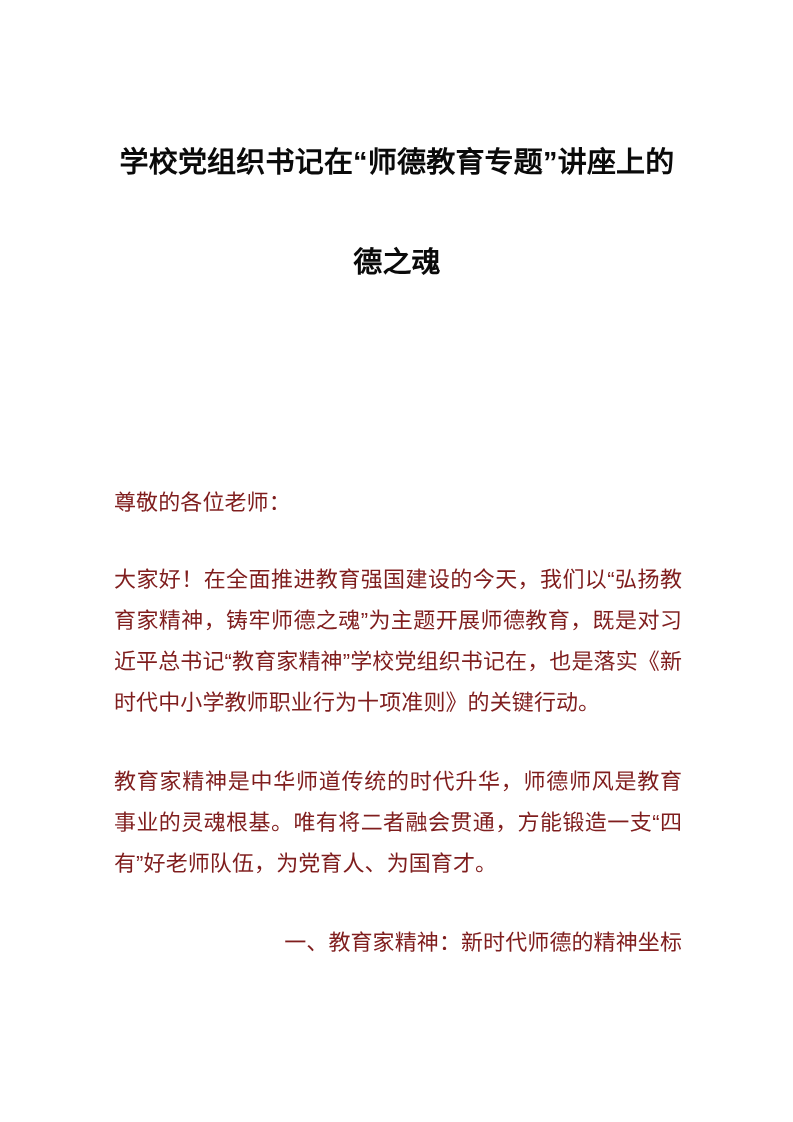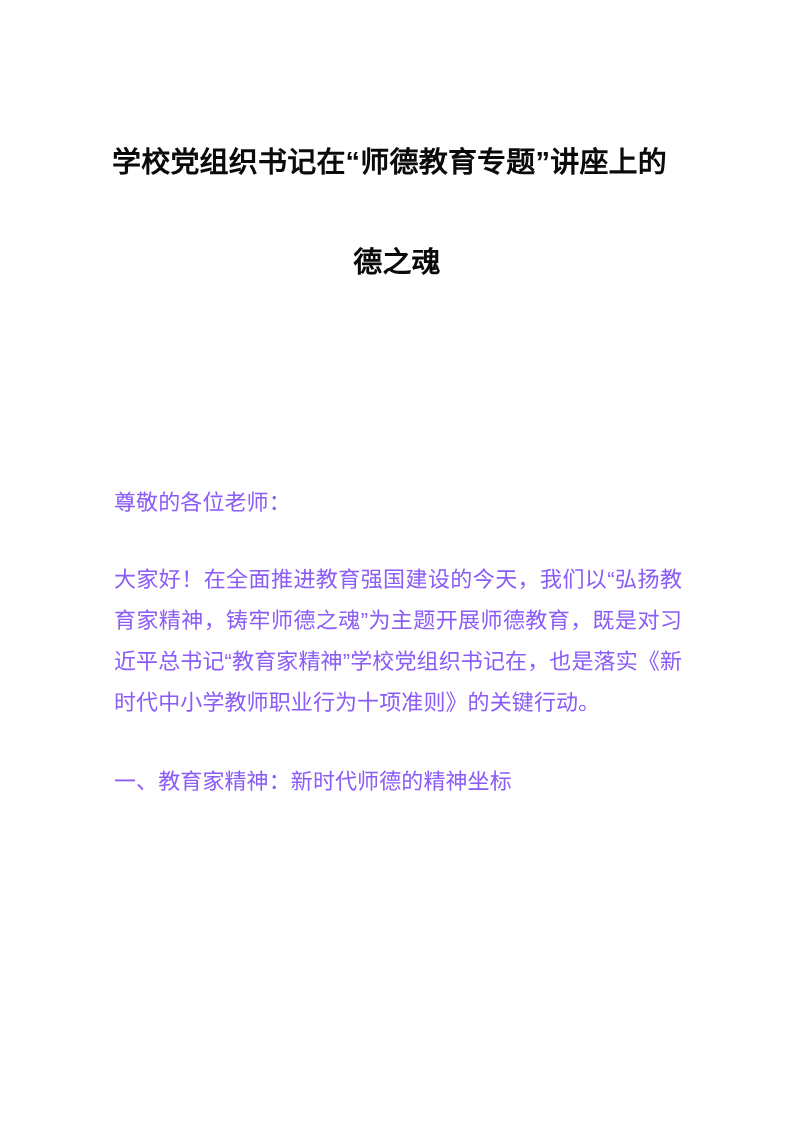--- a/index.html
+++ b/index.html
@@ -41,66 +41,67 @@
     color: #0a0a0a;
   }
 
   .doc-title .tline {
     display: block;
   }
 
   
   .doc-title .tline-1,
   .doc-title .tline-2 {
-    text-align: left;
+    text-align: center;
   }
   .doc-title .tline-3 {
   }
 
   
   .doc-body {
     position: absolute;
     left: 114px;
     top: 482px;
     width: 568px;
   }
 
   .para {
     margin: 0 0 38px 0;
     font-size: 22px;
     line-height: 41px;
-    color: #8b5cf6;
+    color: #7f1d1d;
     text-align: justify;
     text-justify: inter-ideograph;
     letter-spacing: 0.1px;
   }
 
   .para:last-child {
     margin-bottom: 0;
   }
 
   .para.salutation {
     text-align: left;
     margin-bottom: 36px;
   }
 
   .para.section-heading {
-    text-align: left;
+    text-align: right;
     margin-bottom: 0;
   }
 </style>
 </head>
 <body>
 
 <div class="page">
 
   <h1 class="doc-title">
     <span class="tline tline-1">学校党组织书记在“师德教育专题”讲座上的</span>
     <span class="tline tline-3">德之魂</span>
   </h1>
 
   <div class="doc-body">
     <p class="para salutation">尊敬的各位老师：</p>
     <p class="para">大家好！在全面推进教育强国建设的今天，我们以“弘扬教育家精神，铸牢师德之魂”为主题开展师德教育，既是对习近平总书记“教育家精神”学校党组织书记在，也是落实《新时代中小学教师职业行为十项准则》的关键行动。</p>
+    <p class="para">教育家精神是中华师道传统的时代升华，师德师风是教育事业的灵魂根基。唯有将二者融会贯通，方能锻造一支“四有”好老师队伍，为党育人、为国育才。</p>
     <p class="para section-heading">一、教育家精神：新时代师德的精神坐标</p>
   </div>
 
 </div>
 
 </body></html>

